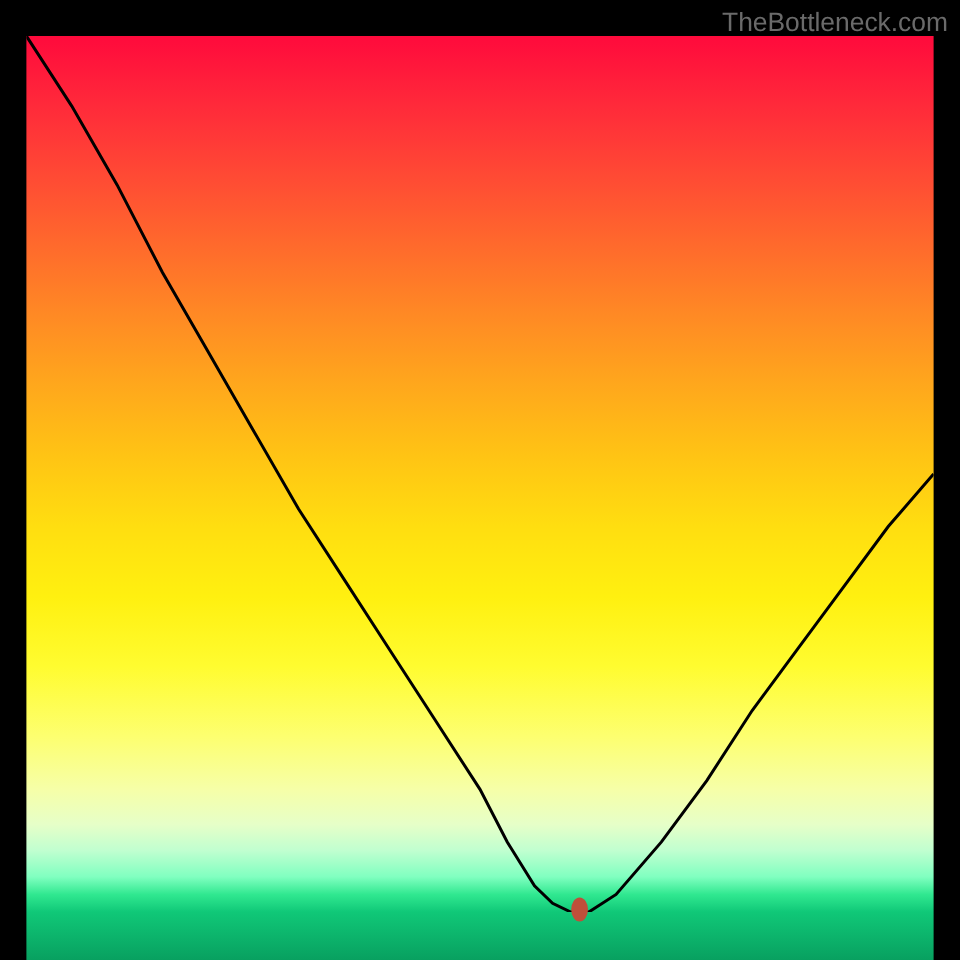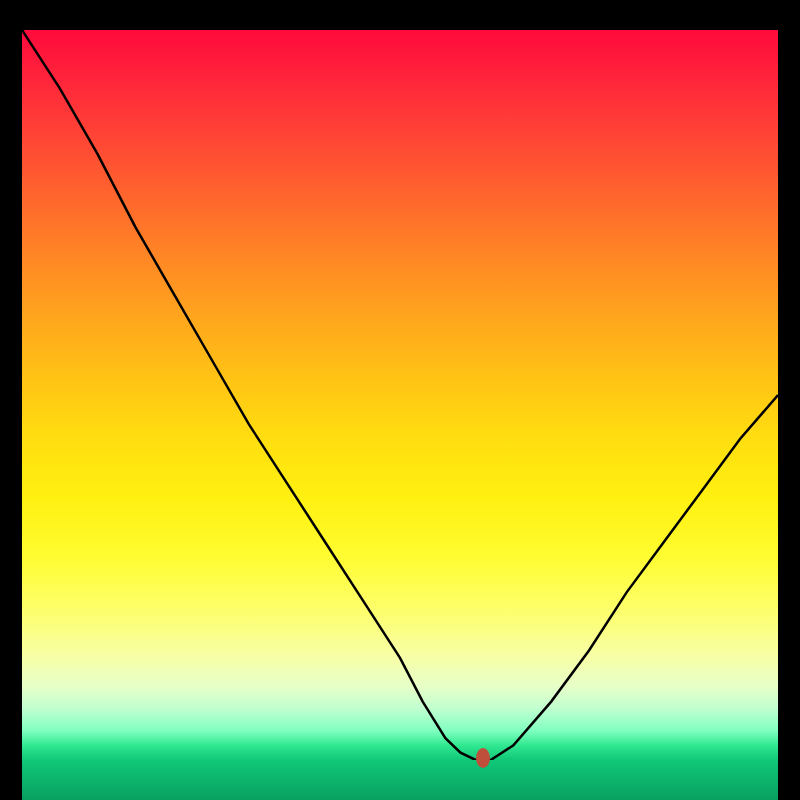--- a/index.html
+++ b/index.html
@@ -74,20 +74,21 @@
   width: 14px;
   height: 20px;
   border-radius: 7px / 10px;
   background: #bf4f3a;
 }
 </style>
 </head>
 <body>
 
 <div class="chart-container">
+  <div class="watermark">TheBottleneck.com</div>
 
   <div class="plot-frame"></div>
   <div class="green-band"></div>
 
   <svg class="curve" viewBox="0 0 756 730" preserveAspectRatio="none">
     <path d="M0.0 0.0 L37.8 58.4 L75.6 124.1 L113.4 197.1 L151.2 262.8 L189.0 328.5 L226.8 394.2 L264.6 452.6 L302.4 511.0 L340.2 569.4 L378.0 627.8 L400.7 671.6 L423.4 708.1 L438.5 722.7 L453.6 730.0 L468.7 730.0 L491.4 715.4 L529.2 671.6 L567.0 620.5 L604.8 562.1 L642.6 511.0 L680.4 459.9 L718.2 408.8 L756.0 365.0"></path>
   </svg>
 
   <div class="marker" style="left: 476.16px; top: 748px; background: rgb(191, 79, 58);"></div>
 </div>

